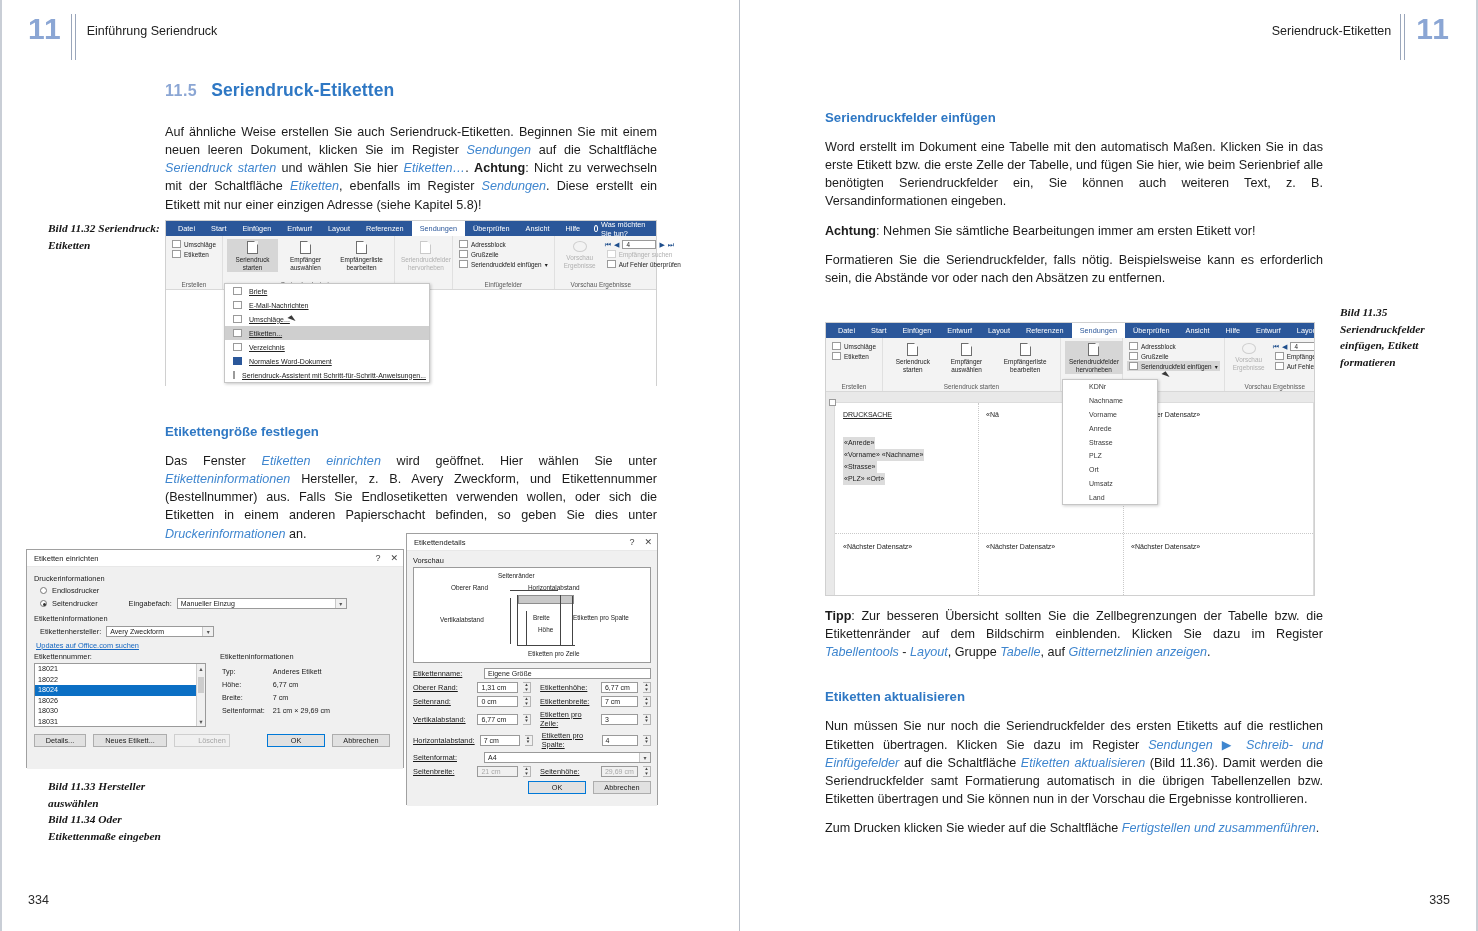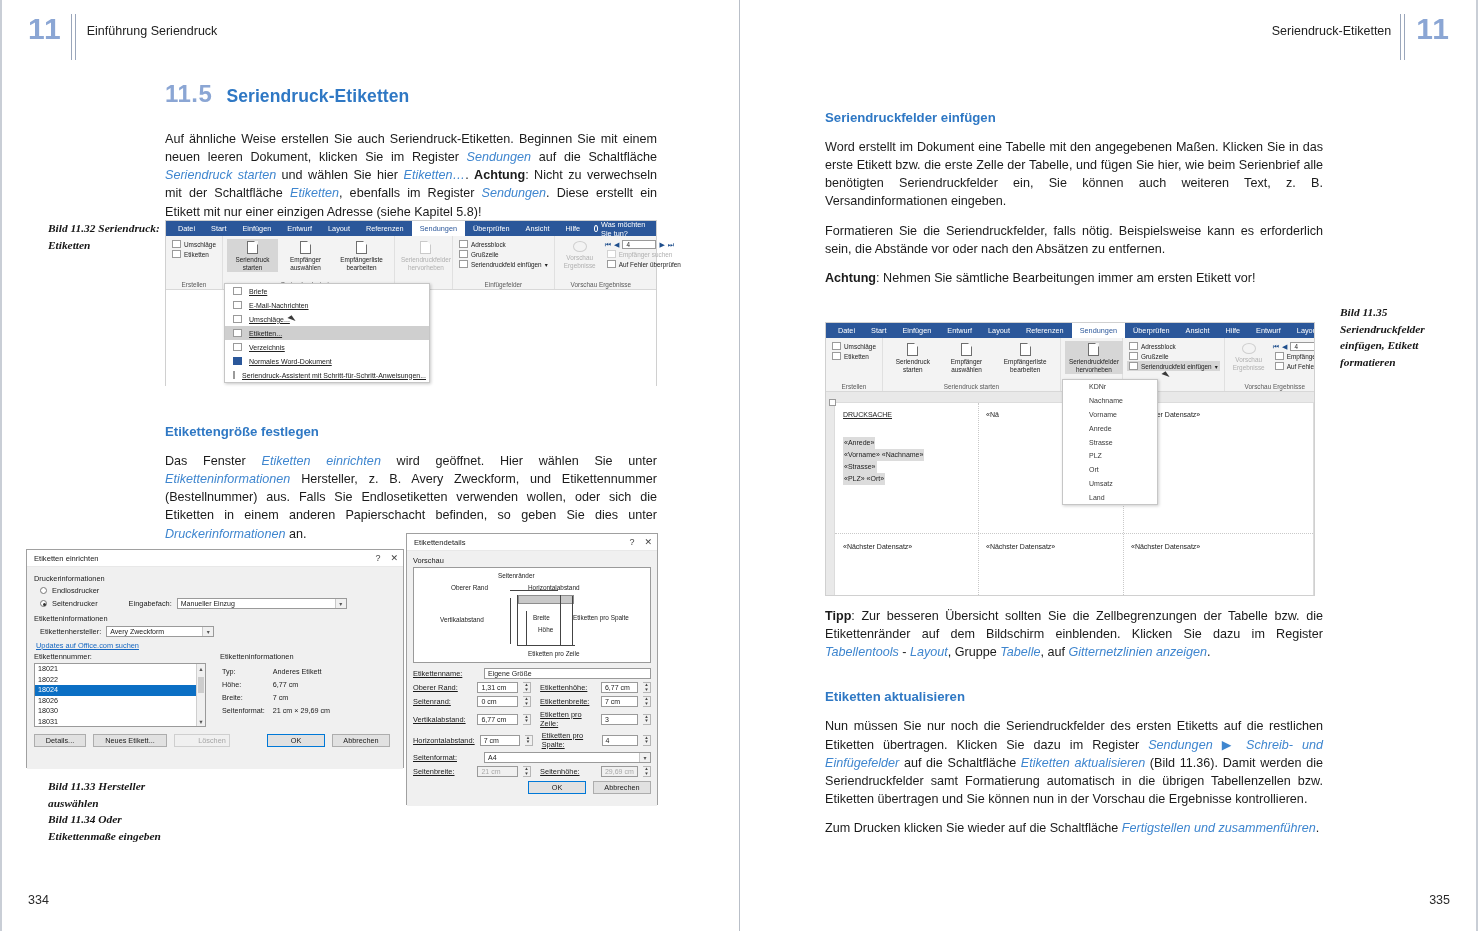--- a/index.html
+++ b/index.html
@@ -48,21 +48,21 @@
   .col { position: absolute; }
   .col-left  { left: 163px; top: 80px; width: 492px; }
 
   h2.sec {
     margin: 0 0 22px 0;
     font-size: 17.5px; font-weight: bold; color: #2f78c4;
     display: flex; align-items: baseline; gap: 14px;
     letter-spacing: .1px;
   }
   h2.sec .num {
-    font-size: 24px; font-weight: bold; color: #8ba6d4; letter-spacing: .5px;
+    font-size: 16px; font-weight: bold; color: #8ba6d4; letter-spacing: .5px;
   }
   h3.sub {
     margin: 0 0 13px 0;
     font-size: 13.2px; font-weight: bold; color: #2f78c4;
   }
   p.body {
     margin: 0 0 11px 0;
     font-size: 12.6px; line-height: 1.44;
     text-align: justify; color: #1b1b1b;
     hyphens: auto;
@@ -576,23 +576,23 @@
     <div class="runhead runhead-right">
       <div class="runhead-title">Seriendruck-Etiketten</div>
       <div class="rule-double"></div>
       <div class="chapno">11</div>
     </div>
 
     <div class="col" style="left:85px; top:80px; width:498px;">
 
       <h3 class="sub" style="margin-top:30px;">Seriendruckfelder einfügen</h3>
 
-      <p class="body">Word erstellt im Dokument eine Tabelle mit den angegebenen Maßen. Klicken Sie in das erste Etikett bzw. die erste Zelle der Tabelle, und fügen Sie hier, wie beim Serienbrief alle benötigten Seriendruckfelder ein, Sie können auch weiteren Text, z. B. Versandinformationen eingeben.</p>
+      <p class="body">Word erstellt im Dokument eine Tabelle mit den automatisch Maßen. Klicken Sie in das erste Etikett bzw. die erste Zelle der Tabelle, und fügen Sie hier, wie beim Serienbrief alle benötigten Seriendruckfelder ein, Sie können auch weiteren Text, z. B. Versandinformationen eingeben.</p>
+      <p class="body"><span class="bold">Achtung</span><span>: Nehmen Sie sämtliche Bearbeitungen immer am ersten Etikett vor!</span></p>
       <p class="body">Formatieren Sie die Seriendruckfelder, falls nötig. Beispielsweise kann es erforderlich sein, die Abstände vor oder nach den Absätzen zu entfernen.</p>
-      <p class="body"><span class="bold">Achtung</span><span>: Nehmen Sie sämtliche Bearbeitungen immer am ersten Etikett vor!</span></p>
     </div>
 
     <div class="cap" style="right:26px; top:304px; width:110px;">Bild 11.35 Seriendruckfelder einfügen, Etikett formatieren</div>
 
     <div class="shot" style="left:85px; top:322px; width:490px; height:274px; border:1px solid #d0d0d0; overflow:hidden;">
 
       <div class="ribbon-tabs">
         <span class="tab">Datei</span>
         <span class="tab">Start</span>
         <span class="tab">Einfügen</span>

